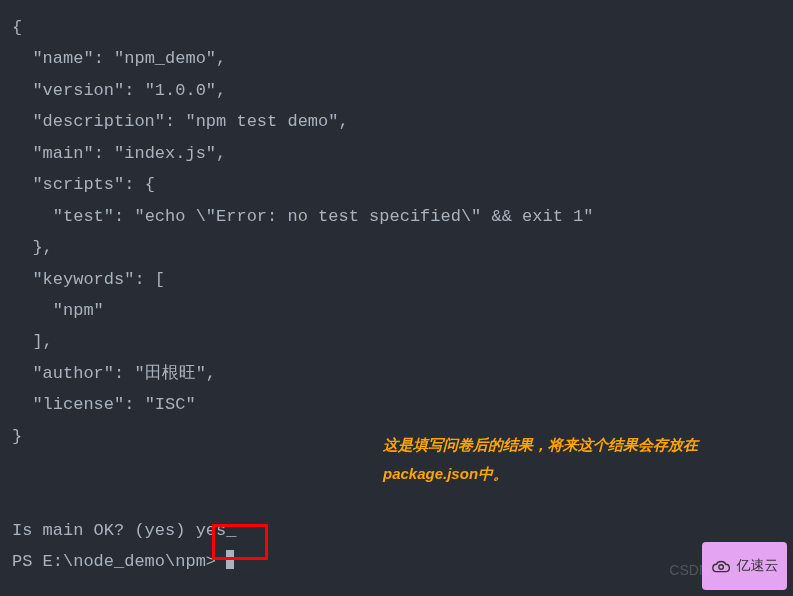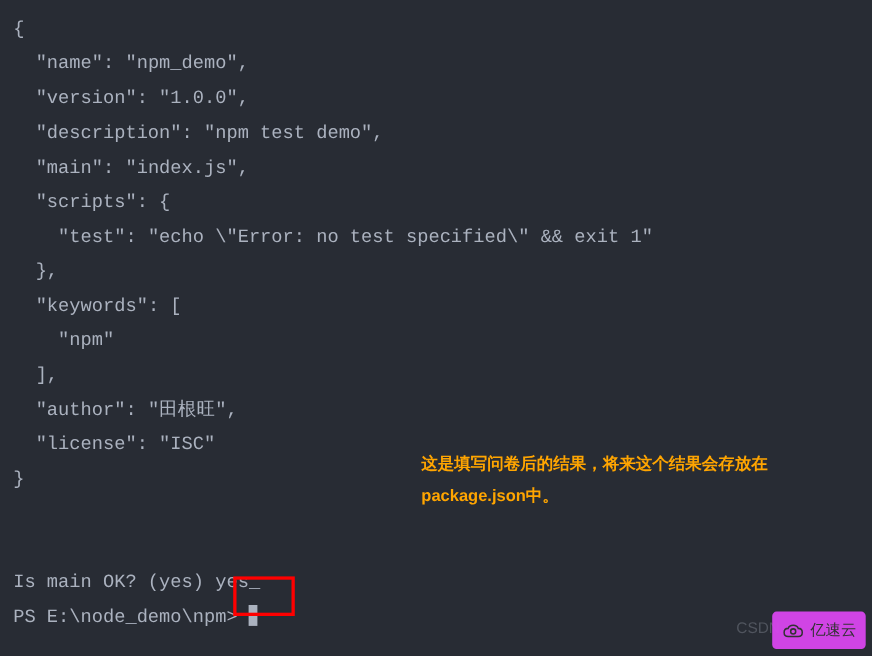--- a/index.html
+++ b/index.html
@@ -52,22 +52,22 @@
       color: #6b707a;
       font-family: sans-serif;
       font-size: 14px;
       opacity: 0.6;
     }
     .watermark-logo {
       position: absolute;
       bottom: 6px;
       right: 6px;
       width: 85px;
-      height: 34px;
-      background: #d946ef;
+      height: 48px;
+      background: #f0abfc;
       border-radius: 4px;
       display: flex;
       align-items: center;
       justify-content: center;
       gap: 4px;
       font-family: sans-serif;
       font-size: 14px;
       color: #333;
       opacity: 0.95;
       margin-left: 15px;
@@ -97,21 +97,21 @@
     <span>"npm"</span>
   ],
   <span>"author"</span>: <span>"田根旺"</span>,
   <span>"license"</span>: <span>"ISC"</span>
 <span>}</span>
 
 
 <span>Is main OK? (yes) </span><span>yes</span><span>_</span>
 <span>PS E:\node_demo\npm&gt; </span><span class="cursor-block"></span></div>
 
-<div class="annotation" style="top:407px;left:383px;">这是填写问卷后的结果，将来这个结果会存放在package.json中。</div>
+<div class="annotation" style="top:430px;left:383px;font-style:italic;">这是填写问卷后的结果，将来这个结果会存放在package.json中。</div>
 
 <div class="highlight-box" style="top:524px;left:212px;width:56px;height:36px;"></div>
 
 <div class="watermark-csdn">CSDN</div>
 
 <div class="watermark-logo">
   <span class="cloud-icon">
     <svg viewBox="0 0 24 16" fill="none" stroke="#333" stroke-width="1.5">
       <path d="M6 13 Q2 13 2 9 Q2 5 6 5 Q7 2 11 2 Q15 2 16 5 Q20 5 20 9 Q20 13 16 13 Z"></path>
       <circle cx="11" cy="8" r="2.5" fill="none"></circle>

